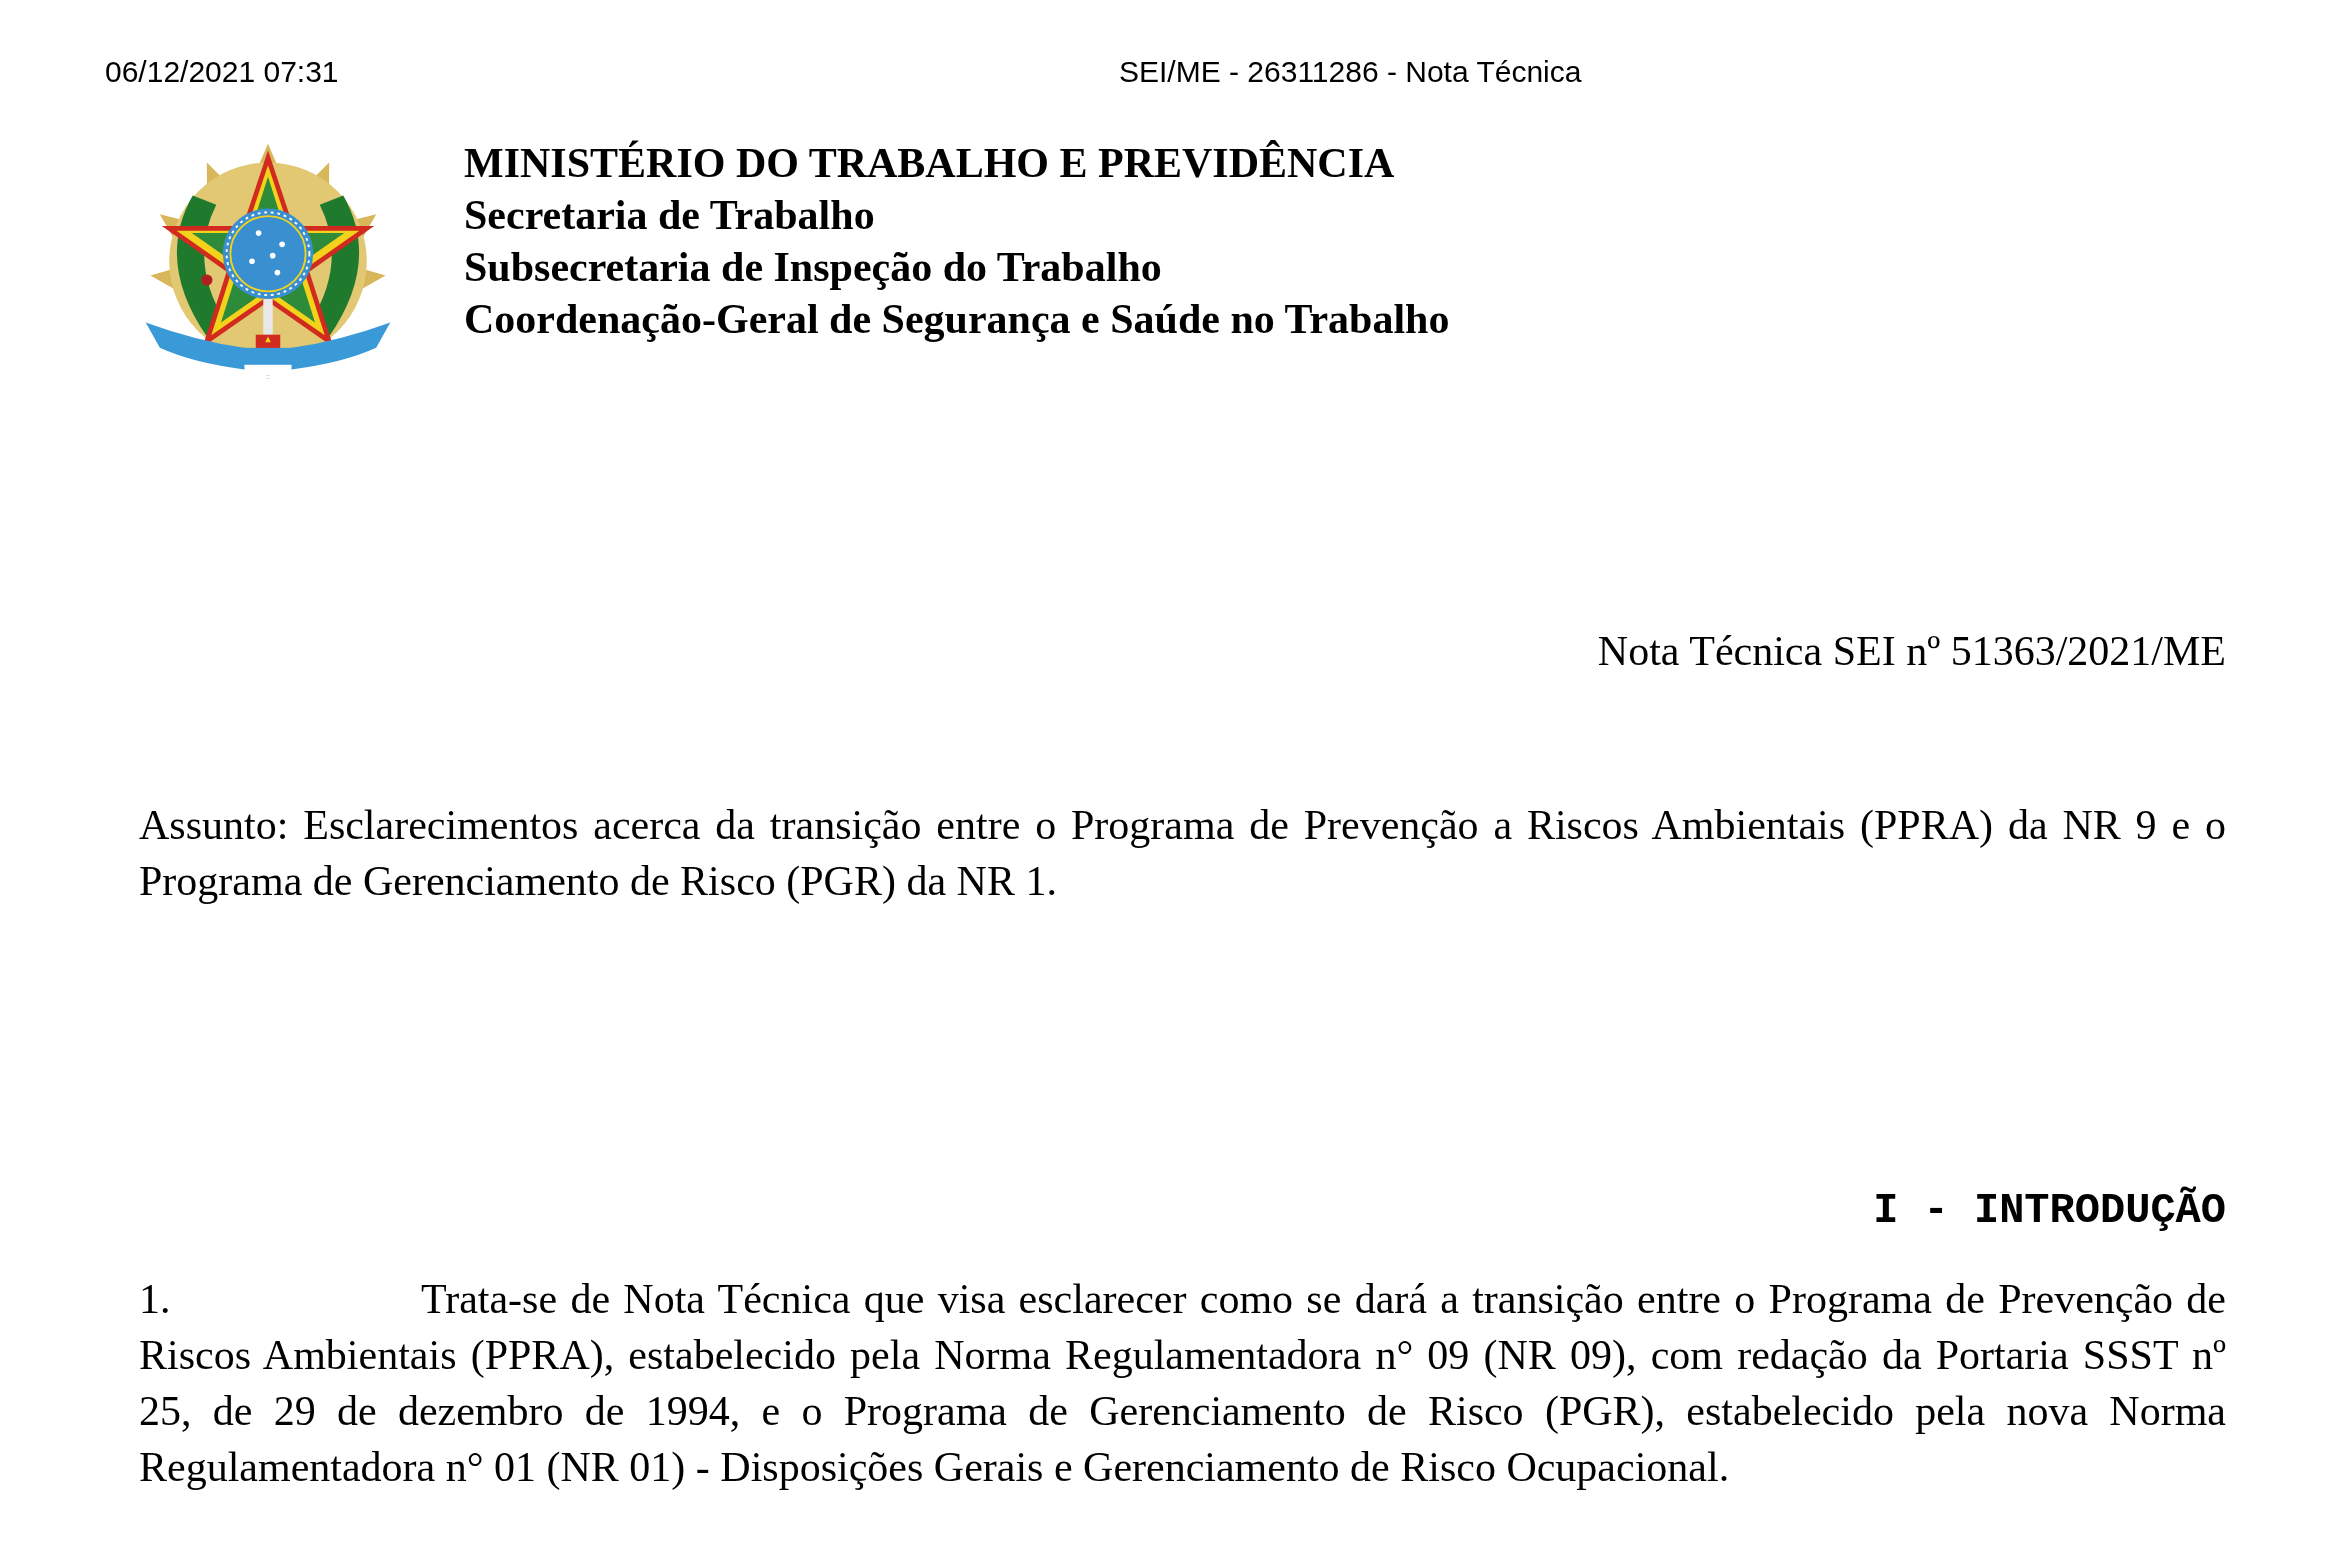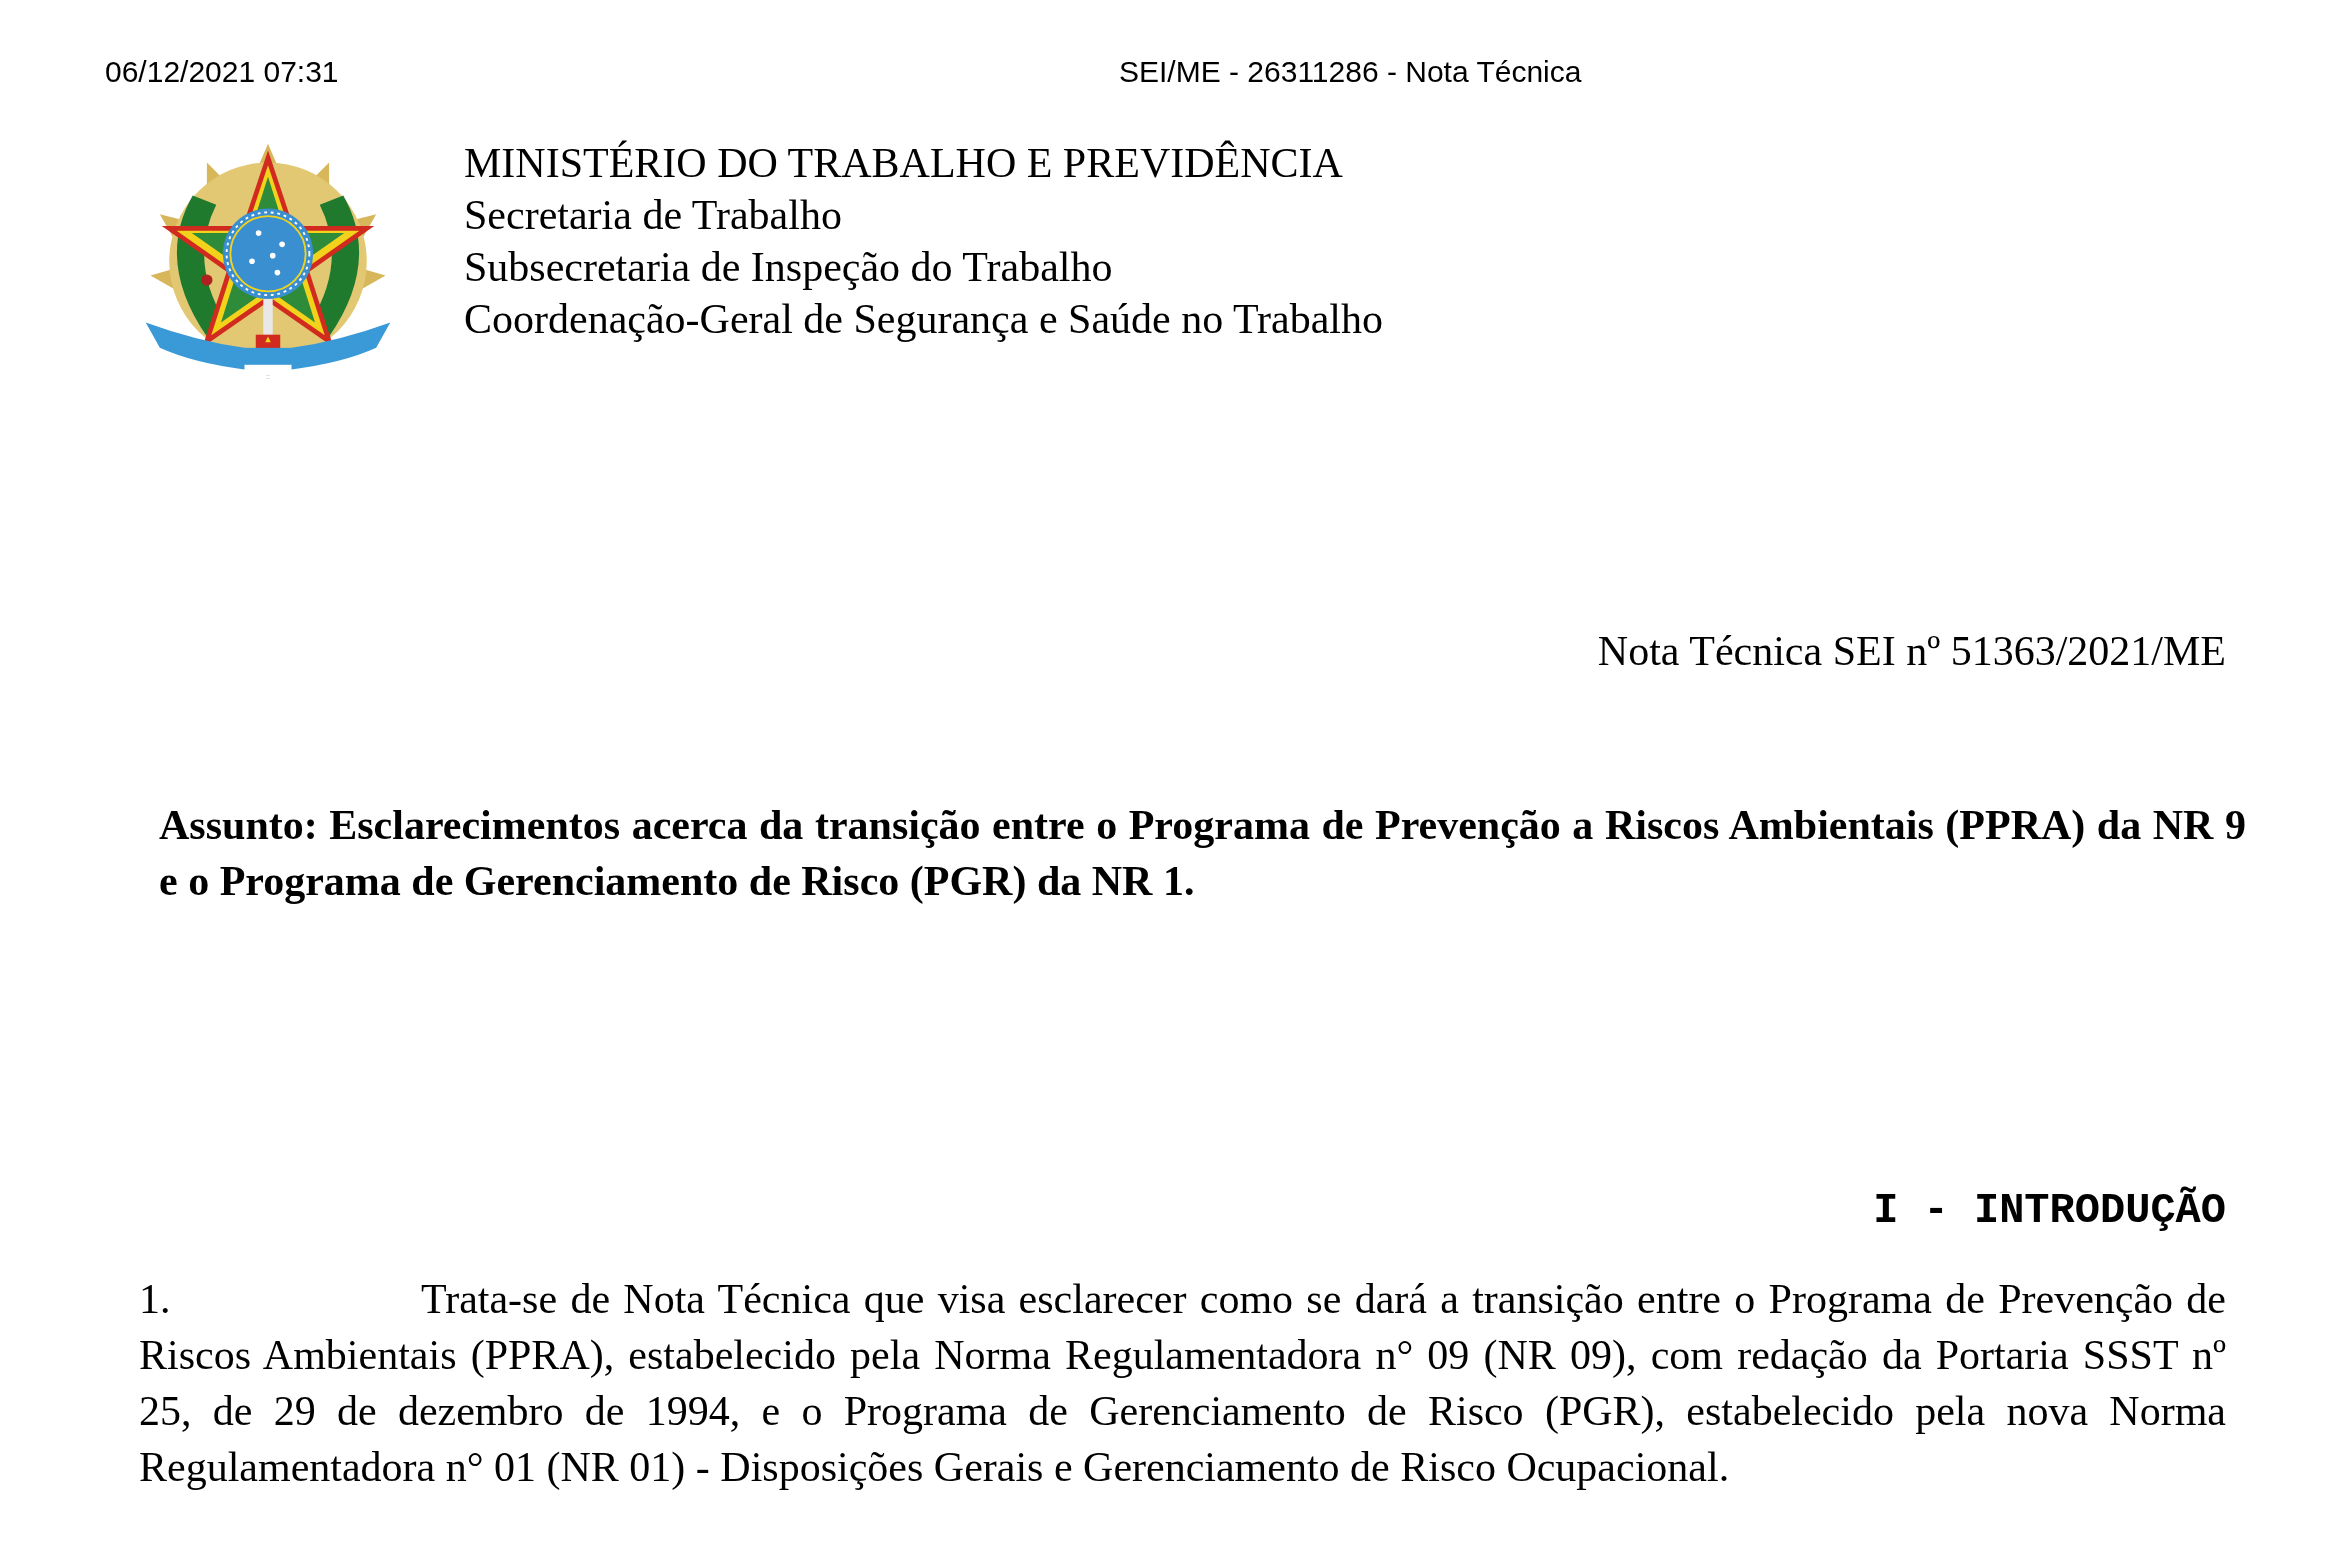--- a/index.html
+++ b/index.html
@@ -4,25 +4,25 @@
 <style>
   html, body { margin: 0; padding: 0; background: #ffffff; }
   body { width: 2334px; height: 1563px; position: relative; overflow: hidden; color: #000; }
   .print-header { position: absolute; top: 55px; left: 0; width: 2072px; height: 41px;
     font-family: "Liberation Sans", sans-serif; font-size: 30px; }
   .print-date { position: absolute; left: 105px; top: 0; }
   .print-title { position: absolute; left: 1119px; top: 0; }
   .coat-of-arms { position: absolute; left: 141px; top: 139px; width: 254px; height: 254px; }
   .org-block { position: absolute; left: 464px; top: 137px; font-family: "Liberation Serif", serif;
     font-size: 42px; line-height: 52px; }
-  .org-block div { white-space: nowrap; }
+  .org-block div { white-space: nowrap; font-weight: bold; }
   .content { position: absolute; left: 139px; width: 2087px; font-family: "Liberation Serif", serif;
     font-size: 42px; line-height: 56px; text-align: right; }
   .doc-number { top: 623px; }
-  .subject { top: 797px; font-weight: bold; text-align: justify; text-align-last: left; margin-left: 20px; }
+  .subject { top: 797px; font-weight: normal; text-align: justify; text-align-last: left; }
   .section-title { top: 1183px; font-weight: bold; font-family: Liberation Mono, monospace; }
   .paragraph { top: 1271px; text-align: justify; text-align-last: left; }
   .para-num { display: inline-block; width: 282px; }
 </style>
 </head>
 <body>
 
 <div class="print-header">
   <span class="print-date">06/12/2021 07:31</span>
   <span class="print-title">SEI/ME - 26311286 - Nota Técnica</span>

